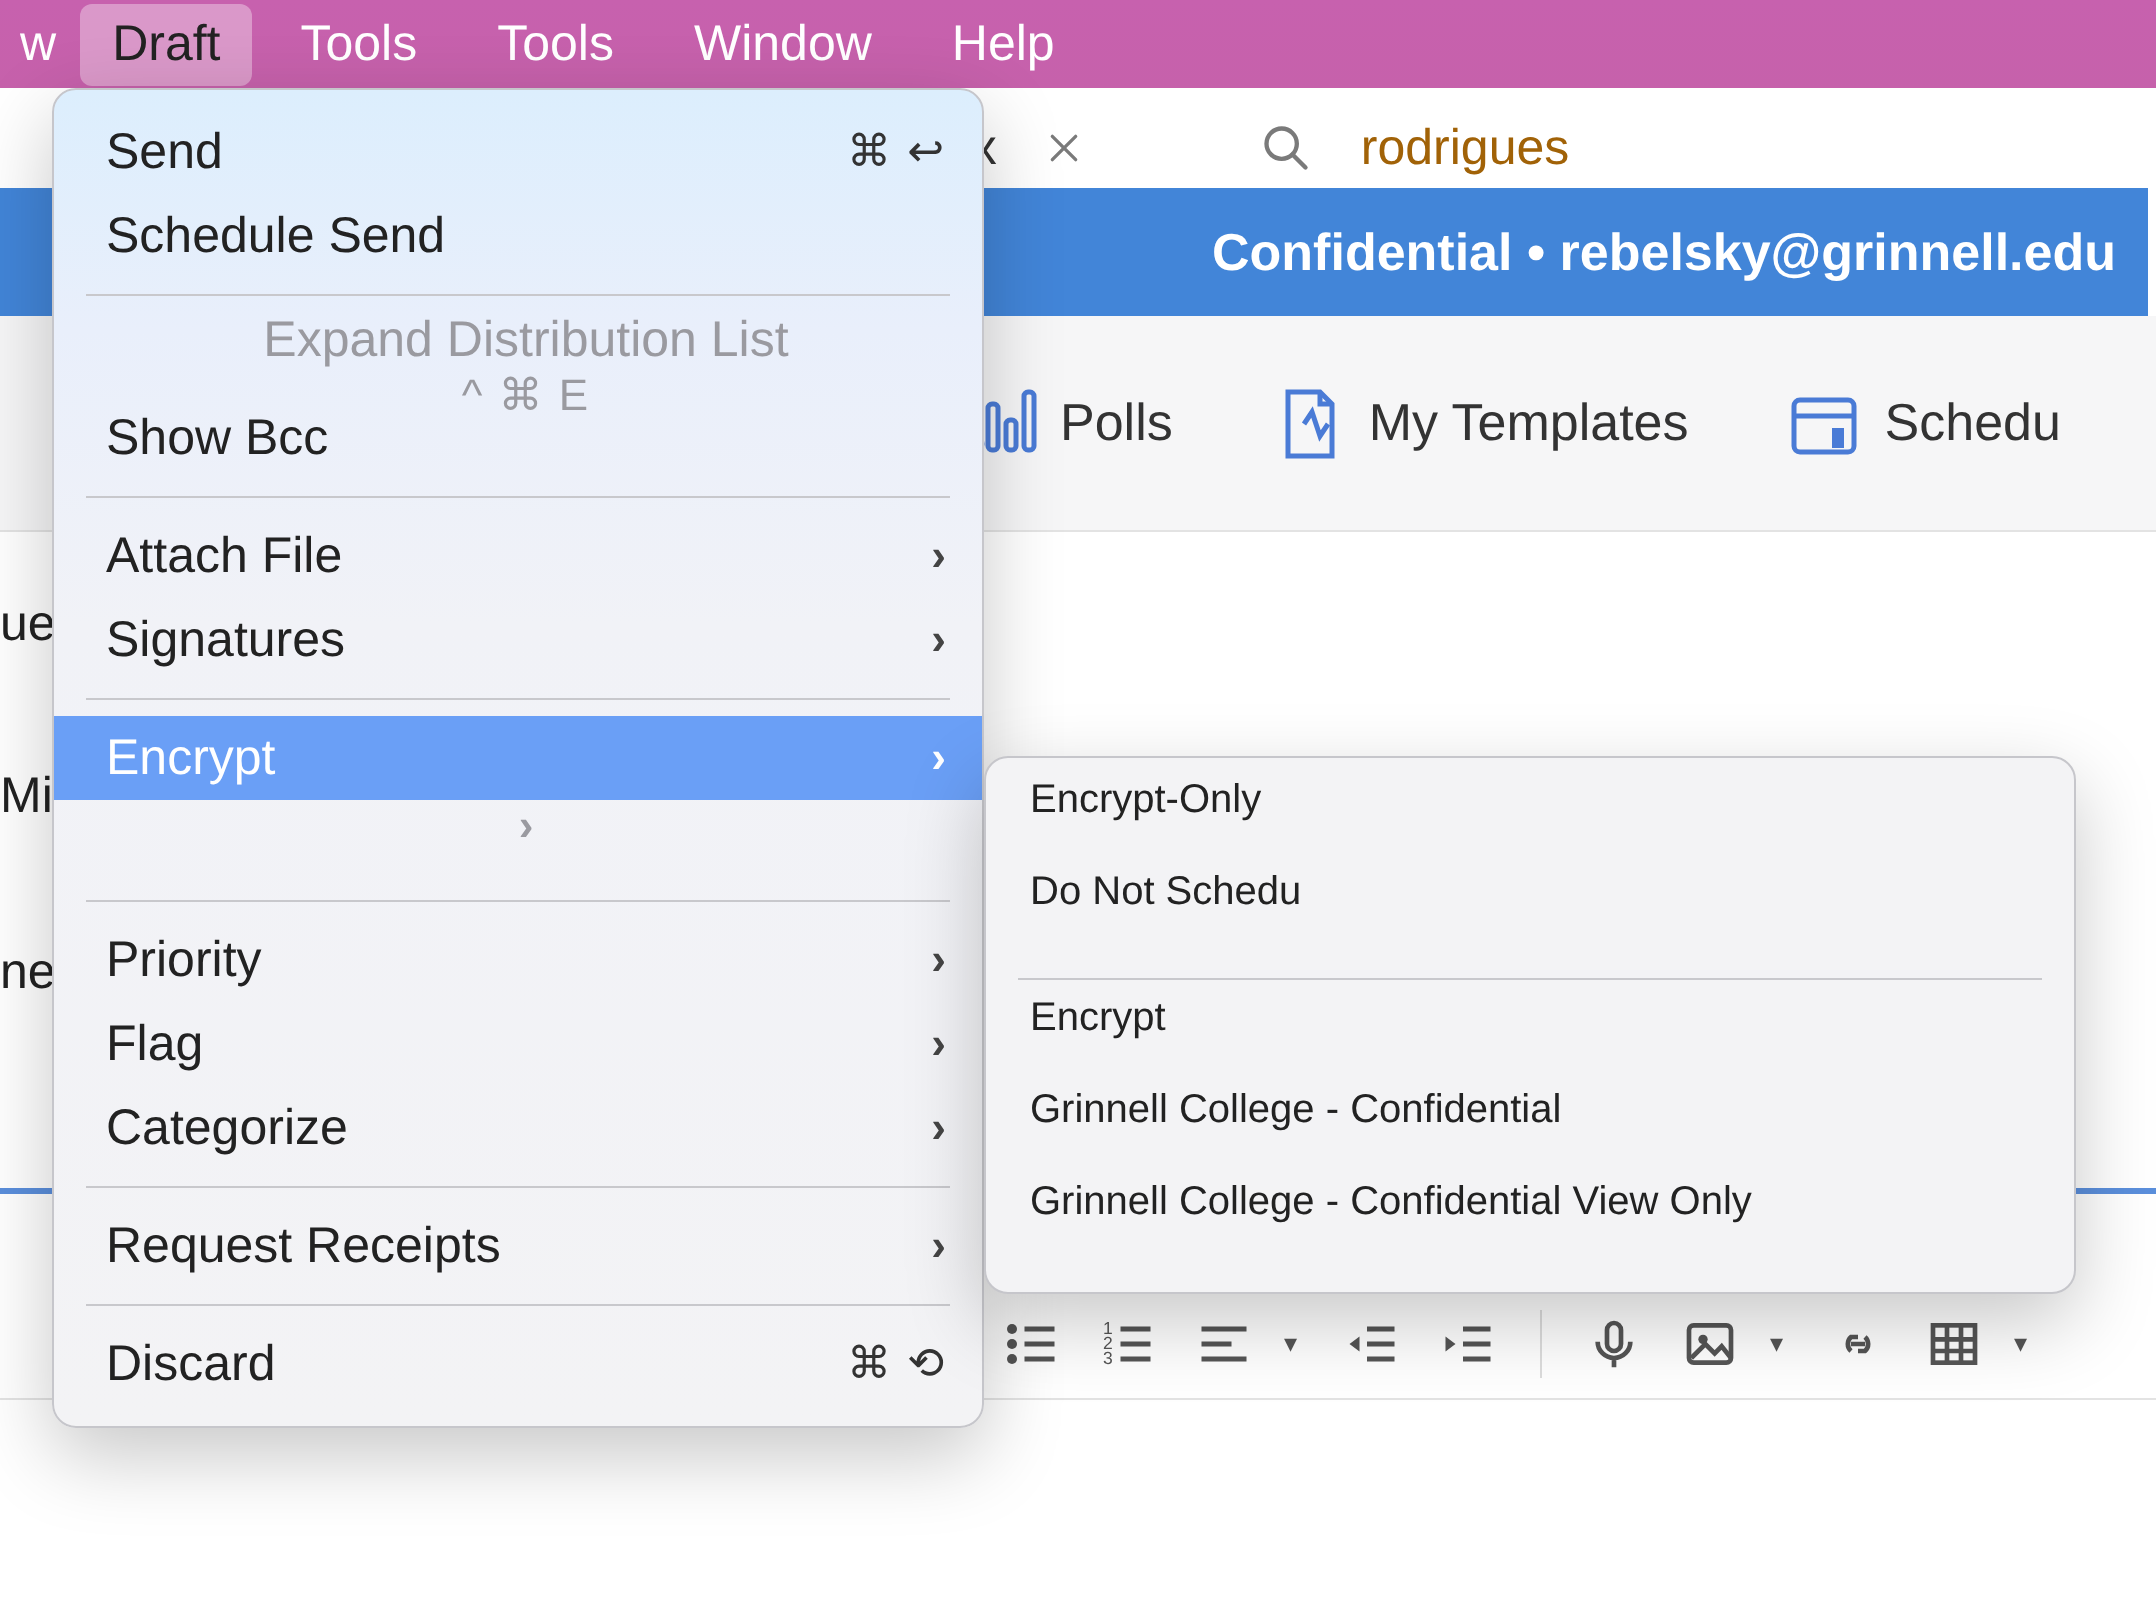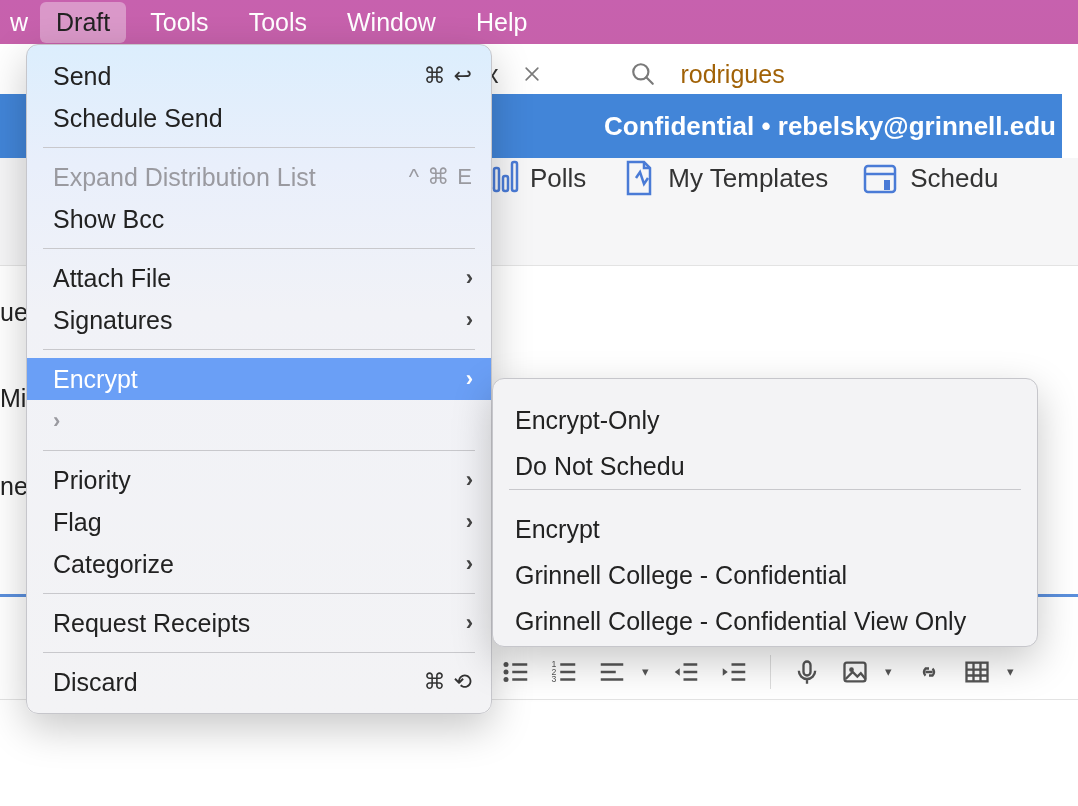--- a/index.html
+++ b/index.html
@@ -29,44 +29,44 @@
     margin-left: 6px;
     padding-left: 4px;
     padding-right: 4px;
   }
 
   
   .confidential-bar {
     position: absolute;
     top: 94px;
     left: 0;
-    right: 16px;
+    right: 4px;
     height: 64px;
     background: #4285d8;
     color: #fff;
     font-size: 26px;
     font-weight: 700;
     display: flex;
     align-items: center;
     justify-content: flex-end;
-    padding-right: 6px;
+    padding-right: 16px;
   }
 
   
   .ribbon {
     position: absolute;
     top: 158px;
     left: 0;
     right: 0;
     height: 108px;
     background: #f6f6f7;
     border-bottom: 1px solid #e3e3e3;
     display: flex;
-    align-items: flex-start;
-    gap: 32px;
+    align-items: center;
+    gap: 48px;
     padding-left: 480px;
   }
   .ribbon .tool {
     display: flex;
     align-items: center;
     gap: 10px;
     font-size: 26px;
     color: #333;
   }
   .ribbon .tool .icon {
@@ -151,21 +151,21 @@
     align-items: center;
     height: 42px;
     padding: 0 18px 0 26px;
     font-size: 25px;
     color: #222;
     cursor: default;
   }
   .dropdown .row .label { flex: 1; }
   .dropdown .row .kb { color: #333; font-size: 22px; letter-spacing: 1px; }
   .dropdown .row .chev { color: #444; font-size: 22px; font-weight: 700; }
-  .dropdown .row.disabled { color: #9a9aa0; }
+  .dropdown .row.disabled { color: #9a9aa0; flex-direction: column; }
   .dropdown .row.disabled .kb, .dropdown .row.disabled .chev { color: #9a9aa0; }
   .dropdown .divider {
     height: 1px;
     background: #c8c8cc;
     margin: 8px 16px;
   }
   .dropdown .row.highlight {
     background: #6a9ff6;
     color: #fff;
   }
@@ -179,24 +179,24 @@
     width: 546px;
     background: #f3f3f5;
     border: 1px solid #c6c6cb;
     border-radius: 12px;
     box-shadow: 0 14px 40px rgba(0,0,0,0.22);
     padding: 10px 0;
     z-index: 60;
   }
   .submenu .row {
     display: flex;
-    align-items: flex-end;
+    align-items: flex-start;
     height: 46px;
     padding: 0 22px;
-    font-size: 25px;
+    font-size: 20px;
     color: #222;
     cursor: default;
   }
   .submenu .divider {
     height: 1px;
     background: #c8c8cc;
     margin: 8px 16px;
   }
 
   

